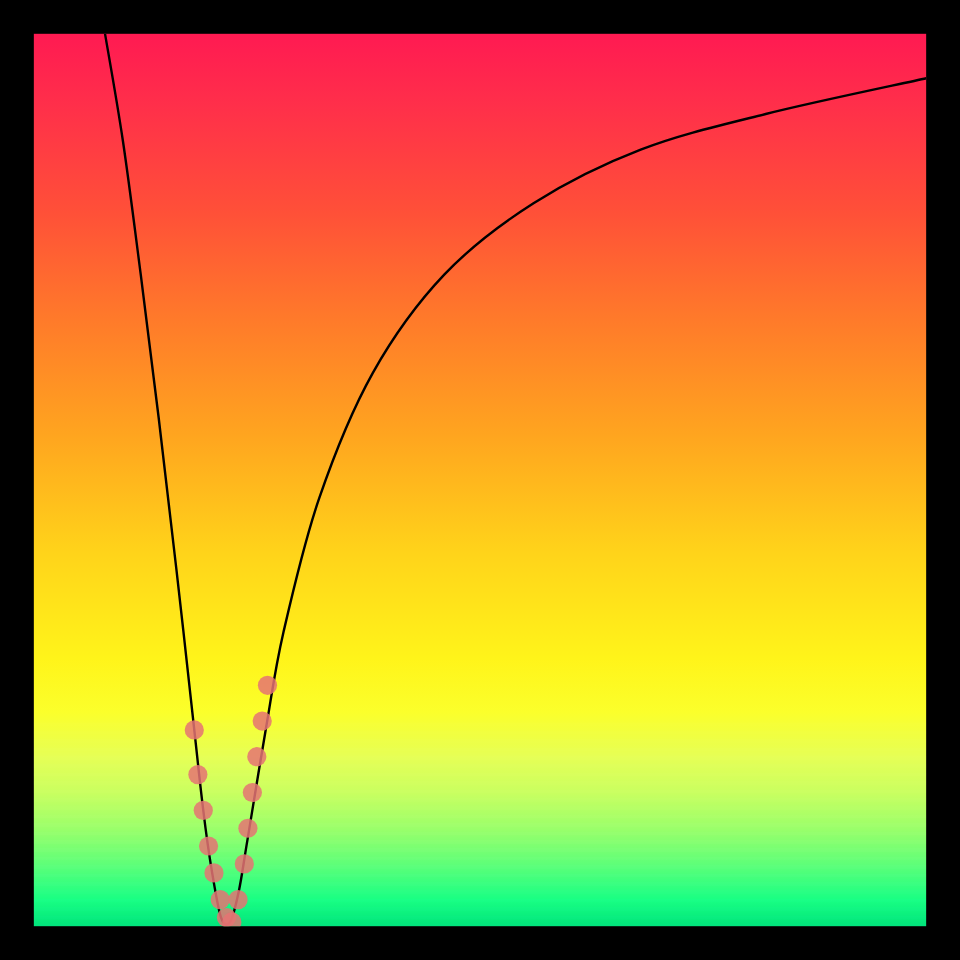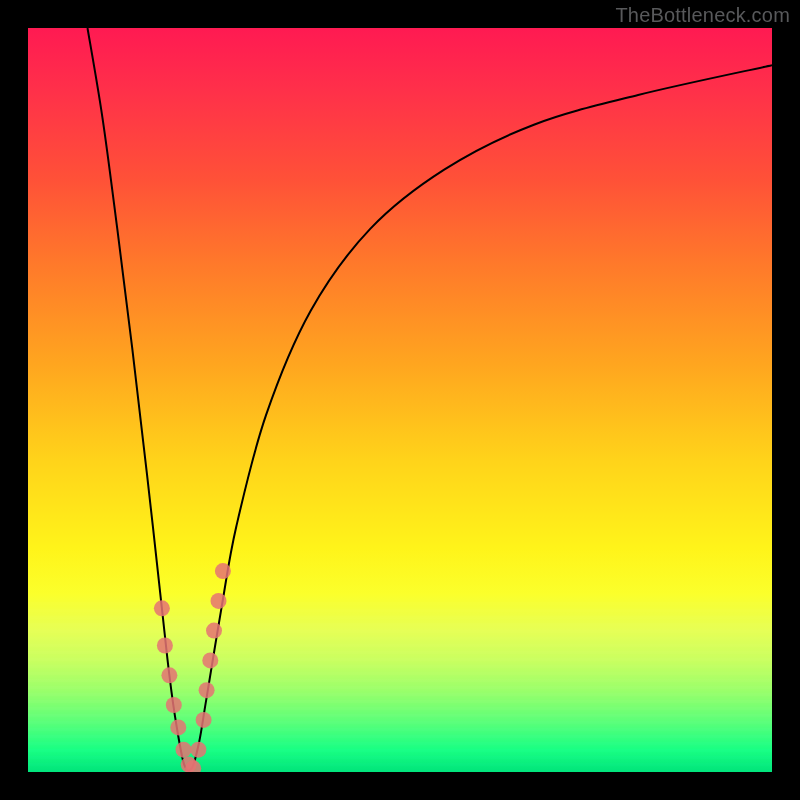--- a/index.html
+++ b/index.html
@@ -80,21 +80,20 @@
   }
   .dot {
     fill: #e57373;
     fill-opacity: 0.85;
   }
 </style>
 </head>
 <body>
 
 <div class="frame">
-  <div class="watermark">TheBottleneck.com</div>
 
   <div class="plot">
     <div class="gradient"></div>
     <div class="bands"></div>
 
     <svg class="curve" viewBox="0 0 744 744" preserveAspectRatio="none">
       <path id="curve-path" fill="none" stroke="#000000" stroke-width="2" d="M 59.5 0.0 C 62.0 14.9, 69.4 55.8, 74.4 89.3 C 79.4 122.8, 84.3 162.4, 89.3 200.9 C 94.2 239.3, 99.2 279.0, 104.2 319.9 C 109.1 360.8, 114.1 403.0, 119.0 446.4 C 124.0 489.8, 130.2 546.8, 133.9 580.3 C 137.6 613.8, 138.9 627.4, 141.4 647.3 C 143.8 667.1, 146.3 684.5, 148.8 699.4 C 151.3 714.2, 153.8 729.7, 156.2 736.6 C 158.7 743.4, 161.2 744.0, 163.7 740.3 C 166.2 736.6, 168.6 726.0, 171.1 714.2 C 173.6 702.5, 174.8 691.9, 178.6 669.6 C 182.3 647.3, 188.5 608.8, 193.4 580.3 C 198.4 551.8, 200.9 530.7, 208.3 498.5 C 215.8 466.2, 225.7 422.8, 238.1 386.9 C 250.5 350.9, 265.4 313.7, 282.7 282.7 C 300.1 251.7, 319.9 224.4, 342.2 200.9 C 364.6 177.3, 389.4 158.7, 416.6 141.4 C 443.9 124.0, 473.7 109.1, 505.9 96.7 C 538.2 84.3, 570.4 76.9, 610.1 67.0 C 649.8 57.0, 721.7 42.2, 744.0 37.2"></path>
       <g id="marker-group">
           <circle cx="133.9" cy="580.3" r="8" class="dot"></circle>
           <circle cx="136.9" cy="617.5" r="8" class="dot"></circle>

